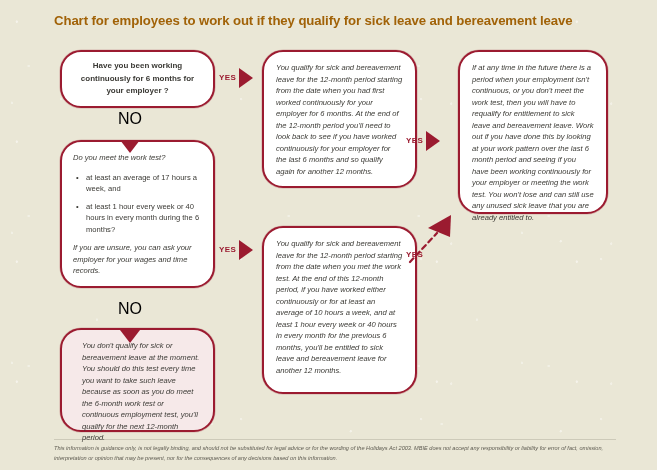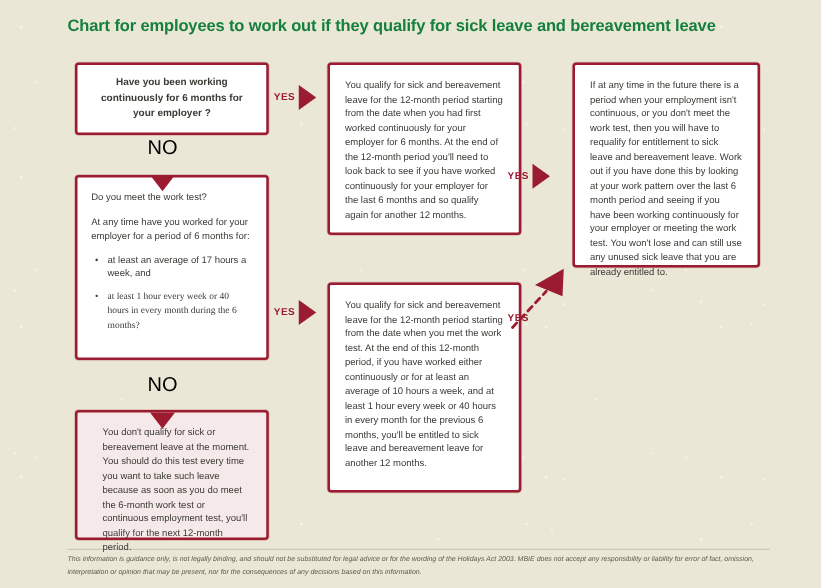--- a/index.html
+++ b/index.html
@@ -32,51 +32,51 @@
     opacity: .9;
     z-index: 0;
   }
   #chart-title {
     position: absolute;
     left: 54px;
     top: 13px;
     width: 580px;
     font-size: 13.2px;
     font-weight: bold;
-    color: #15803d;
+    color: #a16207;
     letter-spacing: -0.1px;
     z-index: 3;
   }
   .node {
     position: absolute;
     box-sizing: border-box;
     border: 2.2px solid #9b1b30;
-    border-radius: 3px;
+    border-radius: 21px;
     background: #ffffff;
     color: #3b3a35;
     font-size: 7.6px;
     line-height: 1.52;
     padding: 10px 12px;
     z-index: 3;
     box-shadow: 0 0 0 0.6px rgba(155,27,48,.25);
   }
   .node.pink { background: #f6e9e9; padding-left: 20px; }
   .node.center { text-align: center; font-weight: bold; font-size: 8px; line-height: 1.6; }
-  .node p { margin: 0 0 7px 0; }
+  .node p { margin: 0 0 7px 0; font-style: italic; }
   .node p:last-child { margin-bottom: 0; }
   .node ul {
     margin: 0 0 7px 0;
     padding-left: 13px;
     list-style: none;
   }
   .node ul li {
     margin: 0 0 6px 0;
     position: relative;
   }
-  .node ul li:last-child { margin-bottom: 0; font-family: Liberation Serif, serif; }
+  .node ul li:last-child { margin-bottom: 0; }
   .node ul li:before {
     content: "\2022";
     position: absolute;
     left: -10px;
     top: 0;
     color: #3b3a35;
   }
   .node .q-head { margin-bottom: 8px; }
 
   
@@ -164,25 +164,25 @@
   <span class="arrow-down"></span>
 </div>
 
 <div class="conn" style="left:219px; top:68px;">
   <span class="lbl">YES</span>
   <span class="arrow-right"></span>
 </div>
 
 <div class="node" style="left:60px; top:140px; width:155px; height:148px;padding-left:11px;">
   <p class="q-head">Do you meet the work test?</p>
-  <p>At any time have you worked for your employer for a period of 6 months for:</p>
   <ul>
     <li>at least an average of 17 hours a week, and</li>
     <li>at least 1 hour every week or 40 hours in every month during the 6 months?</li>
   </ul>
+  <p>If you are unsure, you can ask your employer for your wages and time records.</p>
 </div>
 
 <div class="conn-v" style="left:118px; top:300px;">
   <span class="lbl">NO</span>
   <span class="arrow-down"></span>
 </div>
 
 <div class="conn" style="left:219px; top:240px;">
   <span class="lbl">YES</span>
   <span class="arrow-right"></span>

